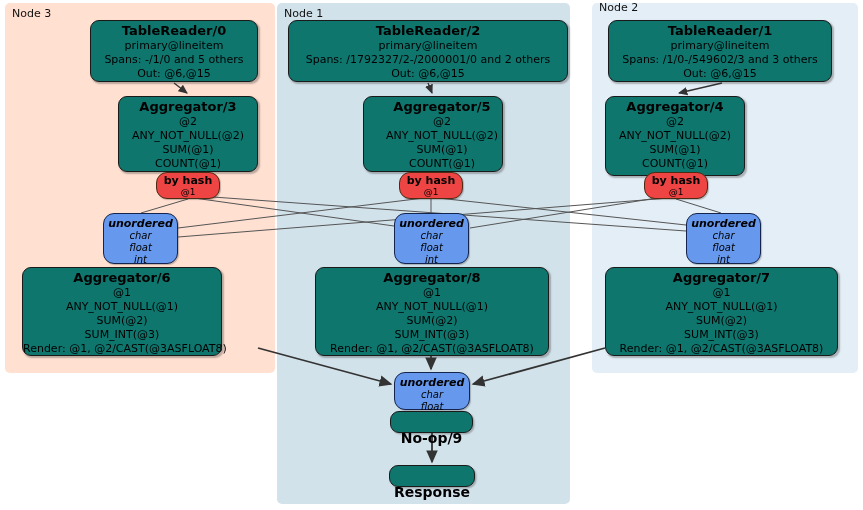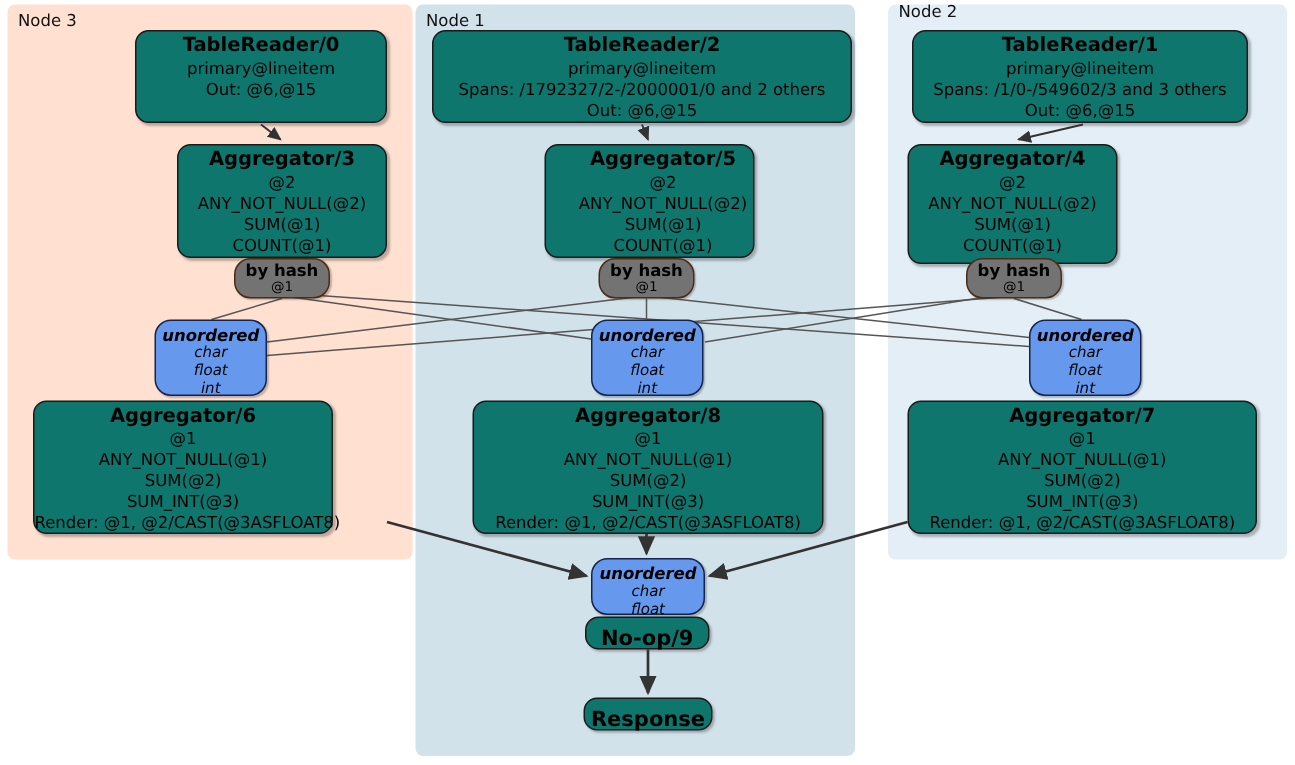--- a/index.html
+++ b/index.html
@@ -11,35 +11,35 @@
   .region-label{position:absolute;font-size:11px;color:#111;z-index:3;}
   .edges{position:absolute;left:0;top:0;z-index:1;pointer-events:none;}
   .pbox{
     position:absolute;z-index:2;background:#0f766e;border:1px solid #1a1a1a;
     border-radius:9px;text-align:center;box-sizing:border-box;padding-top:2px;
     box-shadow:1.5px 1.5px 1.5px rgba(60,60,60,0.35);
   }
   .ptitle{font-weight:bold;font-size:13px;line-height:16px;white-space:nowrap;}
   .pline{font-size:11px;line-height:14px;white-space:nowrap;}
   .router{
-    position:absolute;z-index:2;background:#737373;border:1px solid #4d2a12;
+    position:absolute;z-index:2;background:#ef4444;border:1px solid #4d2a12;
     border-radius:11px;text-align:center;box-sizing:border-box;padding-top:2px;
     box-shadow:1px 1px 1px rgba(60,60,60,0.3);
   }
   .rtitle{font-weight:bold;font-size:11px;line-height:12px;}
   .rsub{font-size:9px;line-height:10px;}
   .sync{
     position:absolute;z-index:2;background:#6699ee;border:1px solid #14244d;
     border-radius:11px;text-align:center;box-sizing:border-box;padding-top:3px;
     box-shadow:1px 1px 1px rgba(60,60,60,0.3);
     font-style:italic;
   }
   .stitle{font-weight:bold;font-size:11px;line-height:13px;}
   .sline{font-size:10px;line-height:12px;}
-  .bigbox{padding-top:4px;}
+  .bigbox{padding-top:16px;}
   .bigtitle{font-weight:bold;font-size:14px;line-height:20px;white-space:nowrap;}
 </style>
 </head>
 <body>
 
 <div class="canvas">
 
   <div class="region" style="left:5px;top:3px;width:270px;height:370px;background:#ffe0d1;"></div>
   <div class="region" style="left:277px;top:3px;width:293px;height:501px;background:#d2e2eb;"></div>
   <div class="region" style="left:592px;top:3px;width:266px;height:370px;background:#e4eef6;"></div>
@@ -72,20 +72,21 @@
     <line x1="258" y1="348" x2="391" y2="384" stroke="#333" stroke-width="1.8" marker-end="url(#ah)"></line>
     <line x1="431" y1="356" x2="431" y2="369" stroke="#333" stroke-width="1.8" marker-end="url(#ah)"></line>
     <line x1="605" y1="348" x2="473" y2="384" stroke="#333" stroke-width="1.8" marker-end="url(#ah)"></line>
 
     <line x1="432" y1="433" x2="432" y2="462" stroke="#333" stroke-width="1.8" marker-end="url(#ah)"></line>
   </svg>
 
   <div class="pbox" style="left:90px;top:20px;width:168px;height:62px;">
     <div class="ptitle">TableReader/0</div>
     <div class="pline">primary@lineitem</div>
+    <div class="pline">Spans: -/1/0 and 5 others</div>
     <div class="pline">Out: @6,@15</div>
   </div>
   <div class="pbox" style="left:118px;top:96px;width:140px;height:76px;">
     <div class="ptitle">Aggregator/3</div>
     <div class="pline">@2</div>
     <div class="pline">ANY_NOT_NULL(@2)</div>
     <div class="pline">SUM(@1)</div>
     <div class="pline">COUNT(@1)</div>
   </div>
   <div class="router" style="left:156px;top:172px;width:64px;height:27px;">

